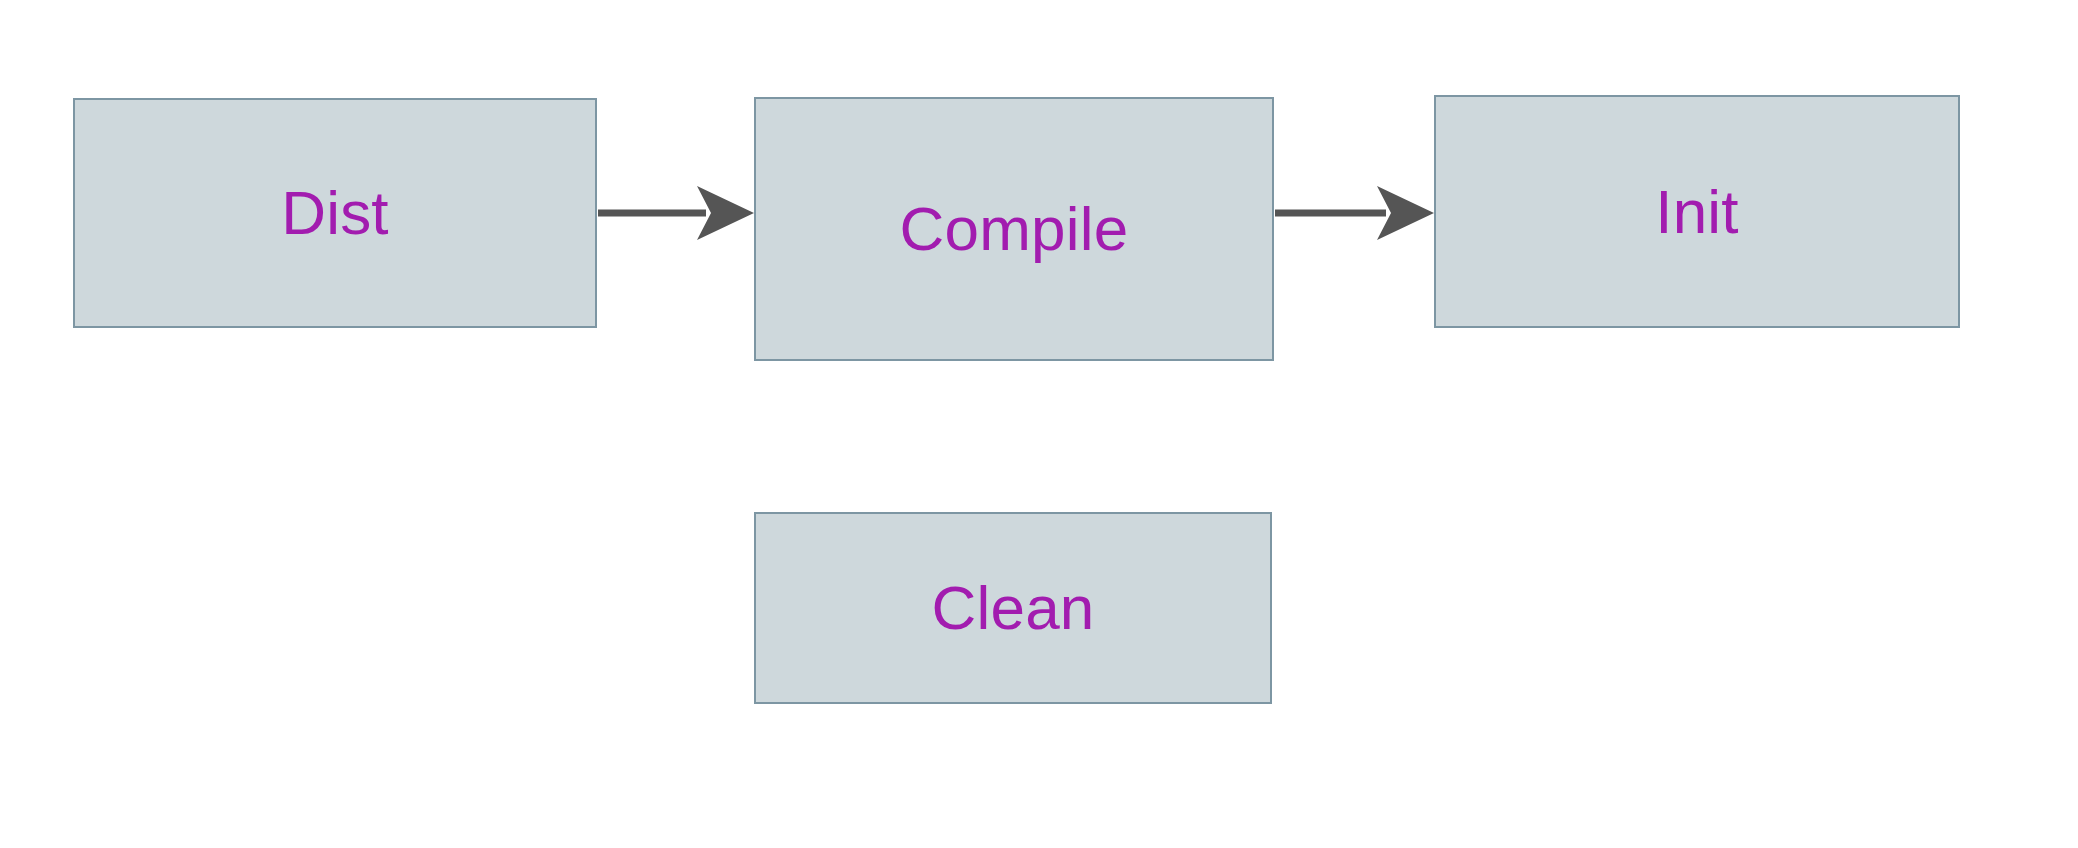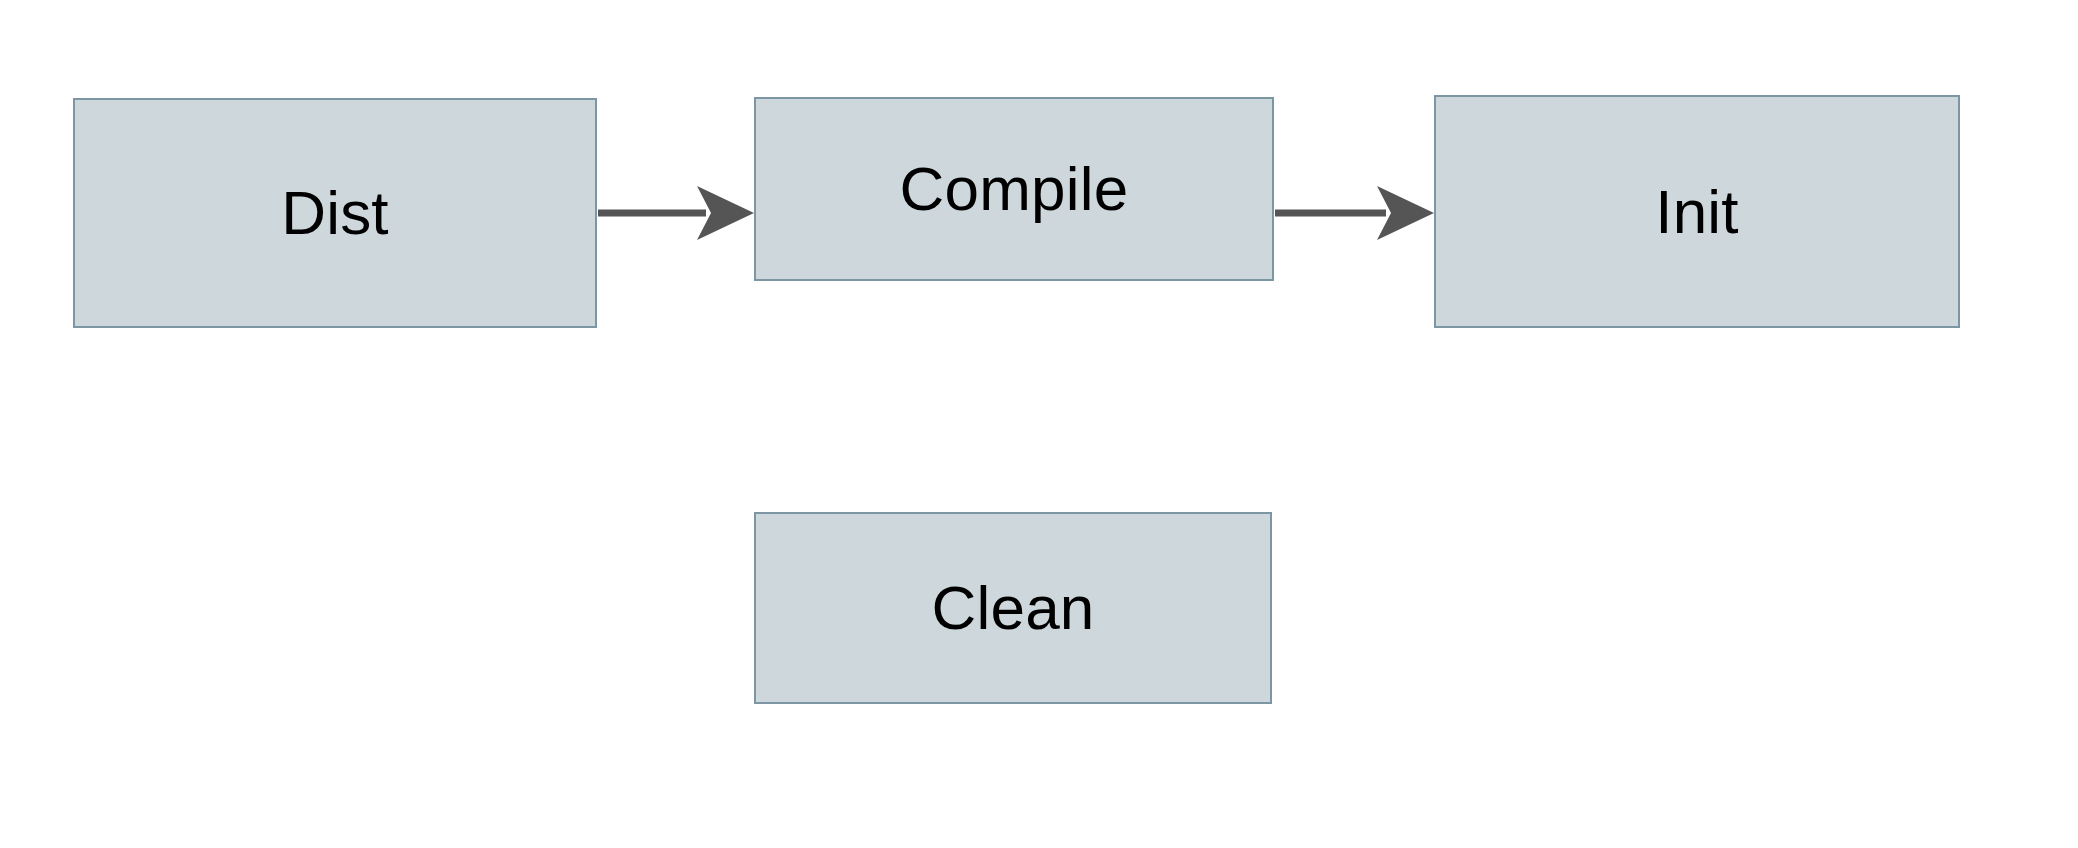--- a/index.html
+++ b/index.html
@@ -29,32 +29,32 @@
   .node {
     position: absolute;
     box-sizing: border-box;
     background: #ced8dc;
     border: 2px solid #7d96a3;
     display: flex;
     align-items: center;
     justify-content: center;
   }
   .node-label {
-    color: #000000;
+    color: #a21caf;
     font-family: "Liberation Sans", sans-serif;
     font-size: 62px;
     font-weight: 400;
     line-height: 1;
     letter-spacing: 0.2px;
     white-space: nowrap;
     user-select: none;
   }
   
   #node-dist    { left: 73px;   top: 98px;  width: 524px; height: 230px; }
-  #node-compile { left: 754px;  top: 97px;  width: 520px; height: 184px; }
+  #node-compile { left: 754px;  top: 97px;  width: 520px; height: 264px; }
   #node-init    { left: 1434px; top: 95px;  width: 526px; height: 233px; }
   #node-clean   { left: 754px;  top: 512px; width: 518px; height: 192px; }
 </style>
 </head>
 <body>
 
 <div id="diagram-canvas">
 
   <svg class="edge-layer" viewBox="0 0 2078 848" width="2078" height="848" xmlns="http://www.w3.org/2000/svg" aria-hidden="true">
 

